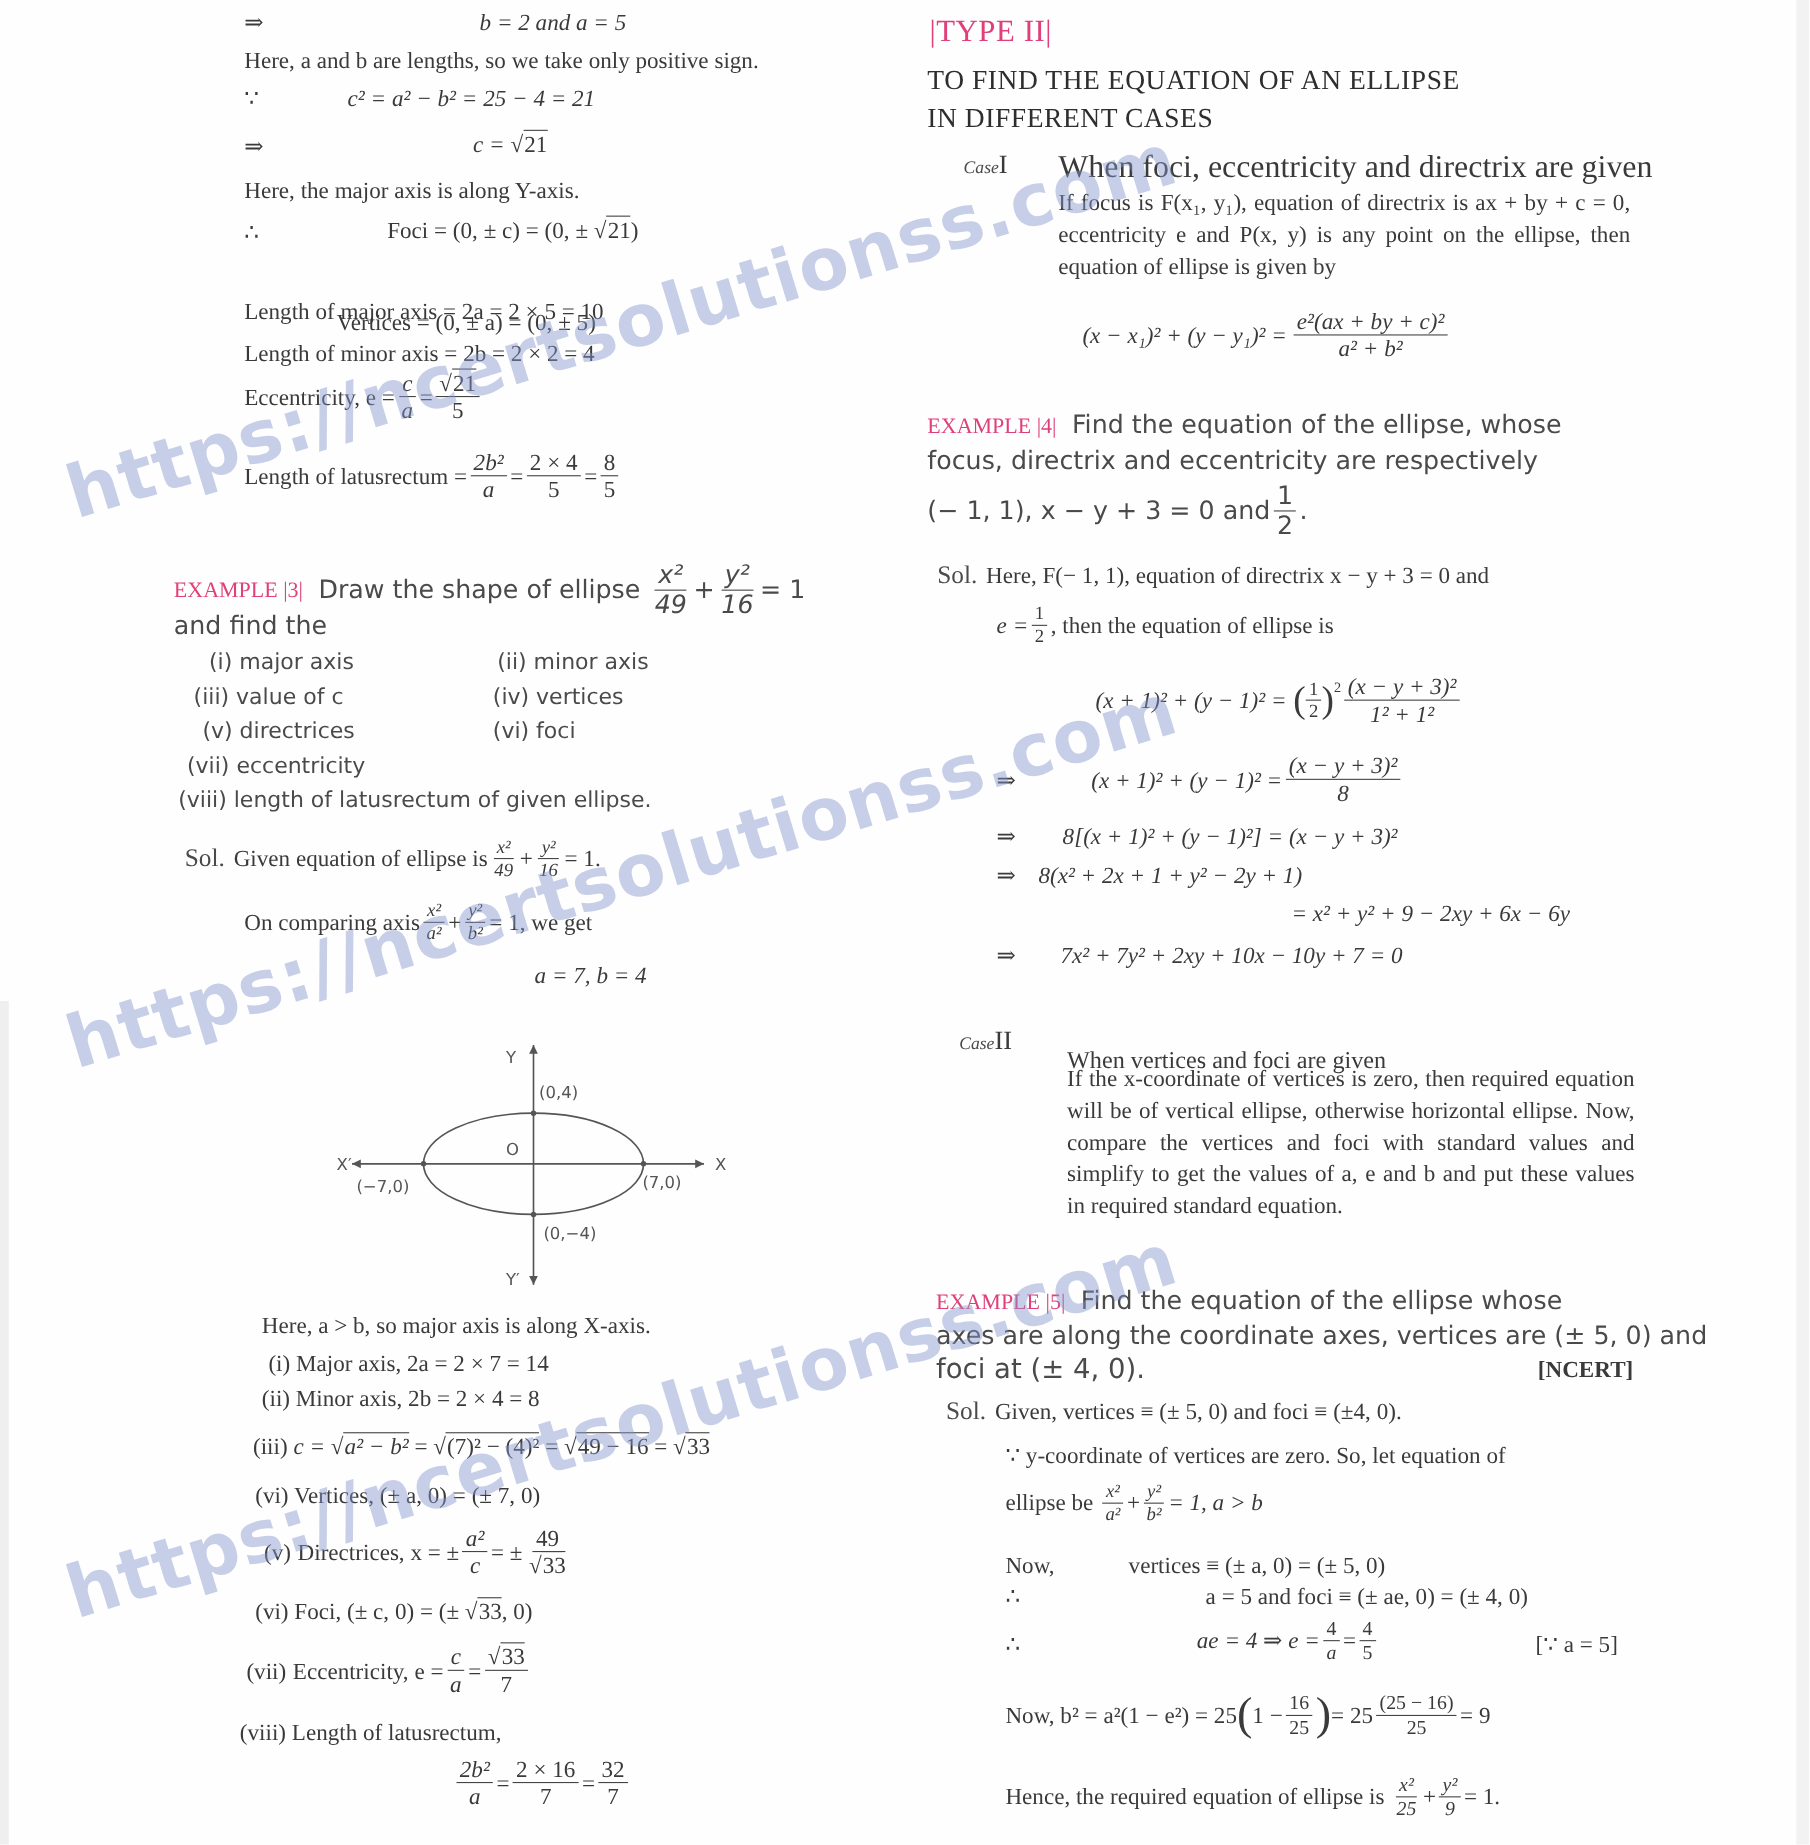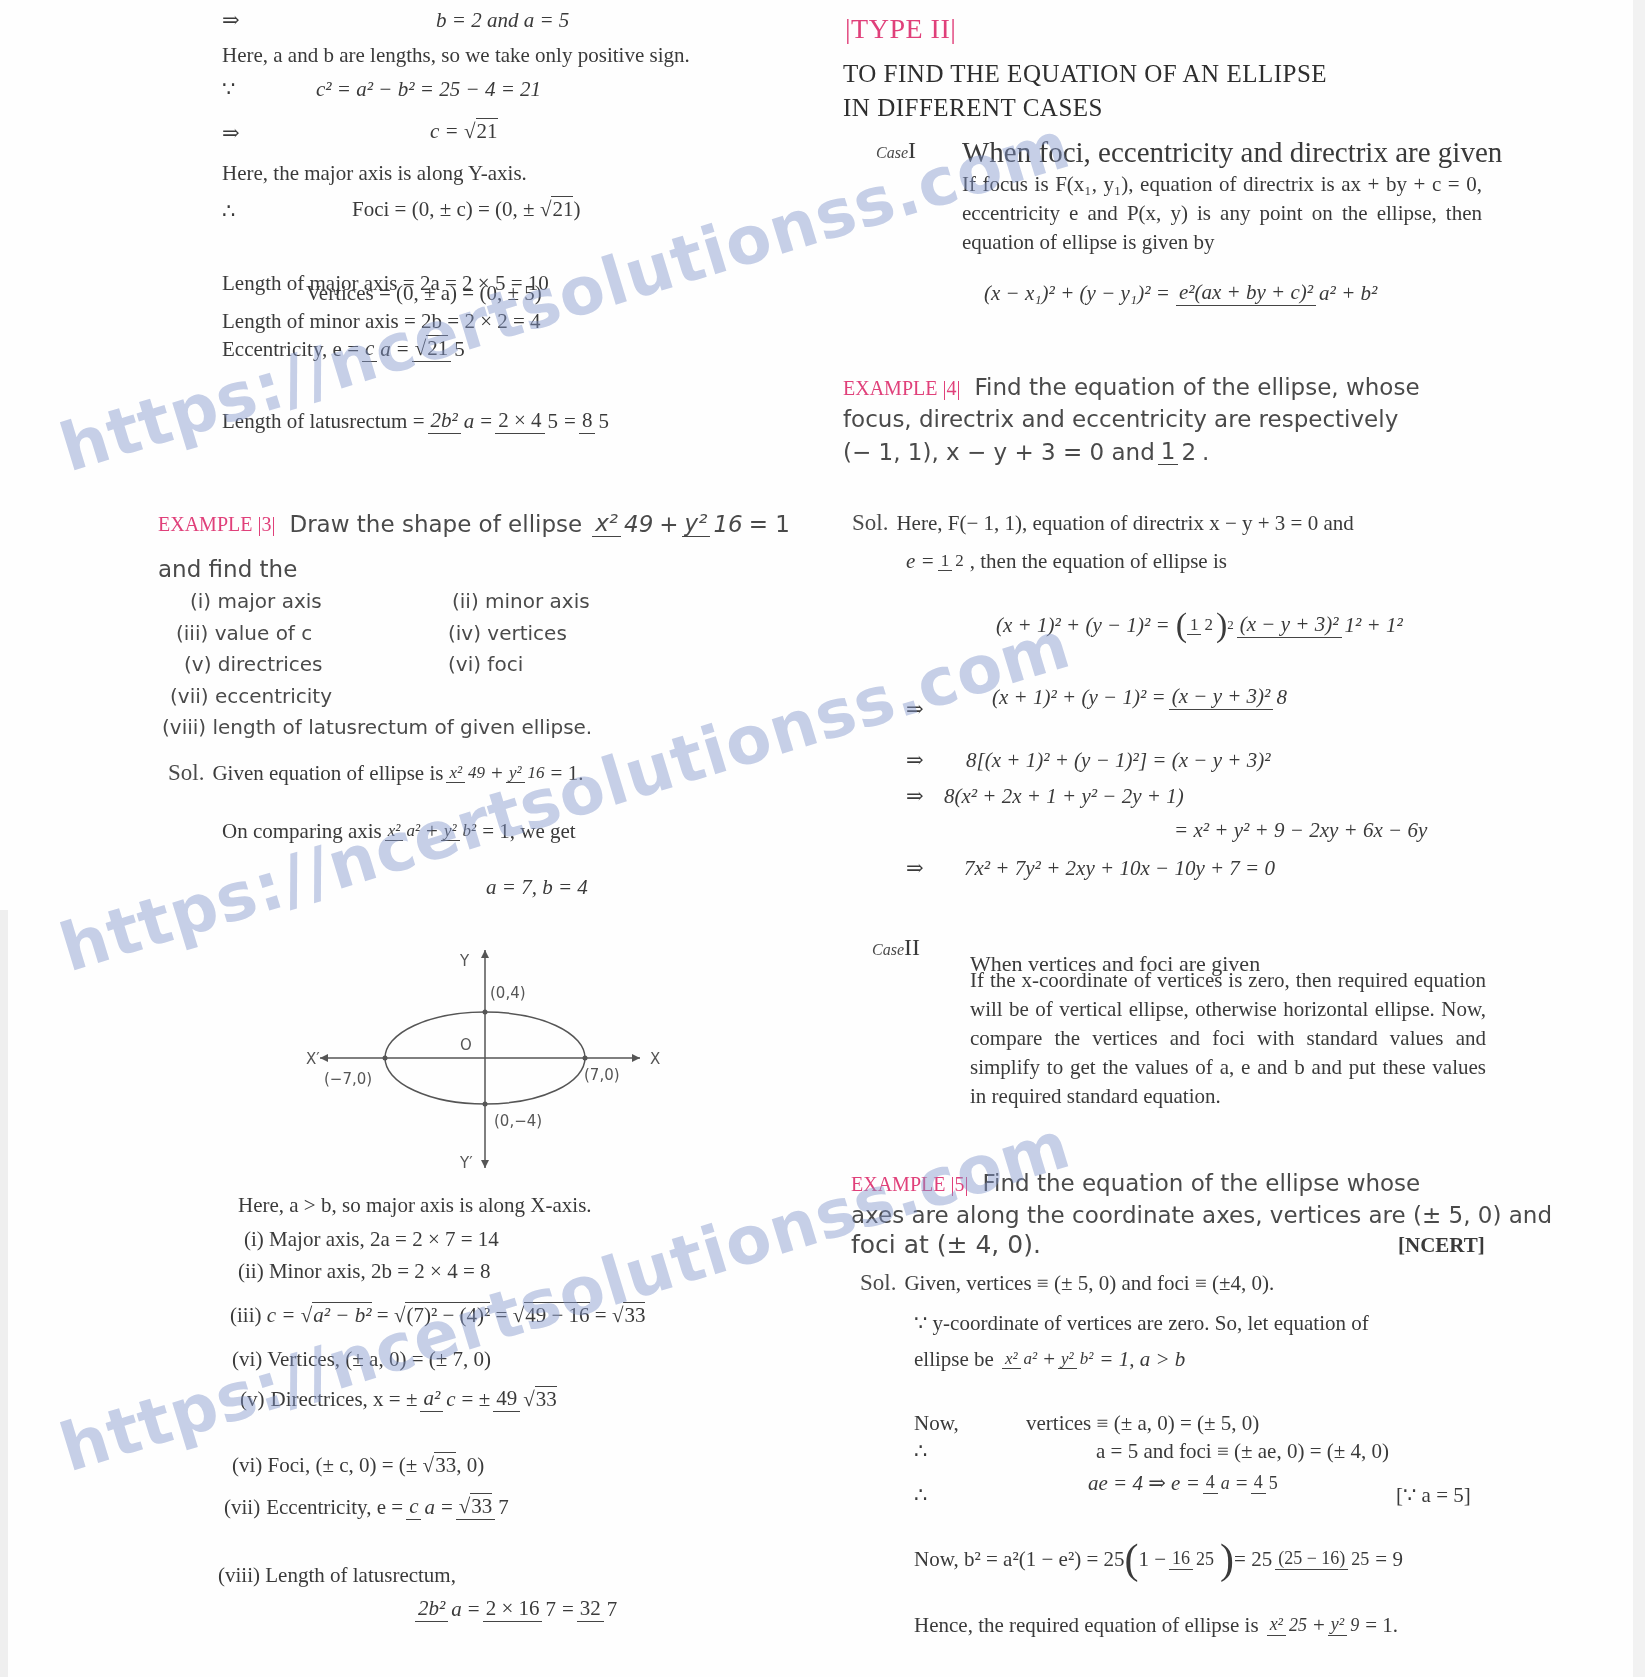--- a/index.html
+++ b/index.html
@@ -11,21 +11,21 @@
 
   .line { position: absolute; white-space: nowrap; font-size: 21px; line-height: 26px; }
   .sans { font-family: "DejaVu Sans", "Liberation Sans", sans-serif; font-size: 20px; color: #4a4a4a; }
   i, .it { font-style: italic; }
   .pink { color: #e0407a; font-family: "Liberation Serif", serif; font-size: 27px; letter-spacing: 0.5px; }
   .exlabel { color: #e0407a; font-family: "Liberation Serif", serif; font-size: 20px; margin-right: 14px; }
   .heading { font-family: "Liberation Serif", serif; font-size: 25px; color: #2e2e2e; letter-spacing: 0.5px; }
   .sol { font-size: 23px; color: #4a4a4a; margin-right: 8px; }
   .case { font-style: italic; font-size: 16px; color: #4a4a4a; }
 
-  .frac { display: inline-flex; flex-direction: row; align-items: center; vertical-align: middle; margin: 0 3px; line-height: 1.15; }
+  .frac { display: inline-flex; flex-direction: column; align-items: center; vertical-align: middle; margin: 0 3px; line-height: 1.15; }
   .frac .num { border-bottom: 1.5px solid #444; padding: 0 3px; }
   .frac .den { padding: 0 3px; }
   .sqrt { border-top: 1.5px solid #444; padding-left: 1px; }
   .sqrt-wrap::before { content: "\221A"; }
 
   .para { position: absolute; font-size: 21px; line-height: 29px; text-align: justify; color: #3a3a3a; }
 
   .watermark { position: absolute; font-family: "DejaVu Sans", sans-serif; font-weight: bold; font-size: 66px; color: rgba(130,150,205,0.45); transform-origin: left bottom; transform: rotate(-17deg); white-space: nowrap; pointer-events: none; letter-spacing: 1px; }
 
   .diagram { position: absolute; left: 300px; top: 940px; width: 380px; height: 240px; }

